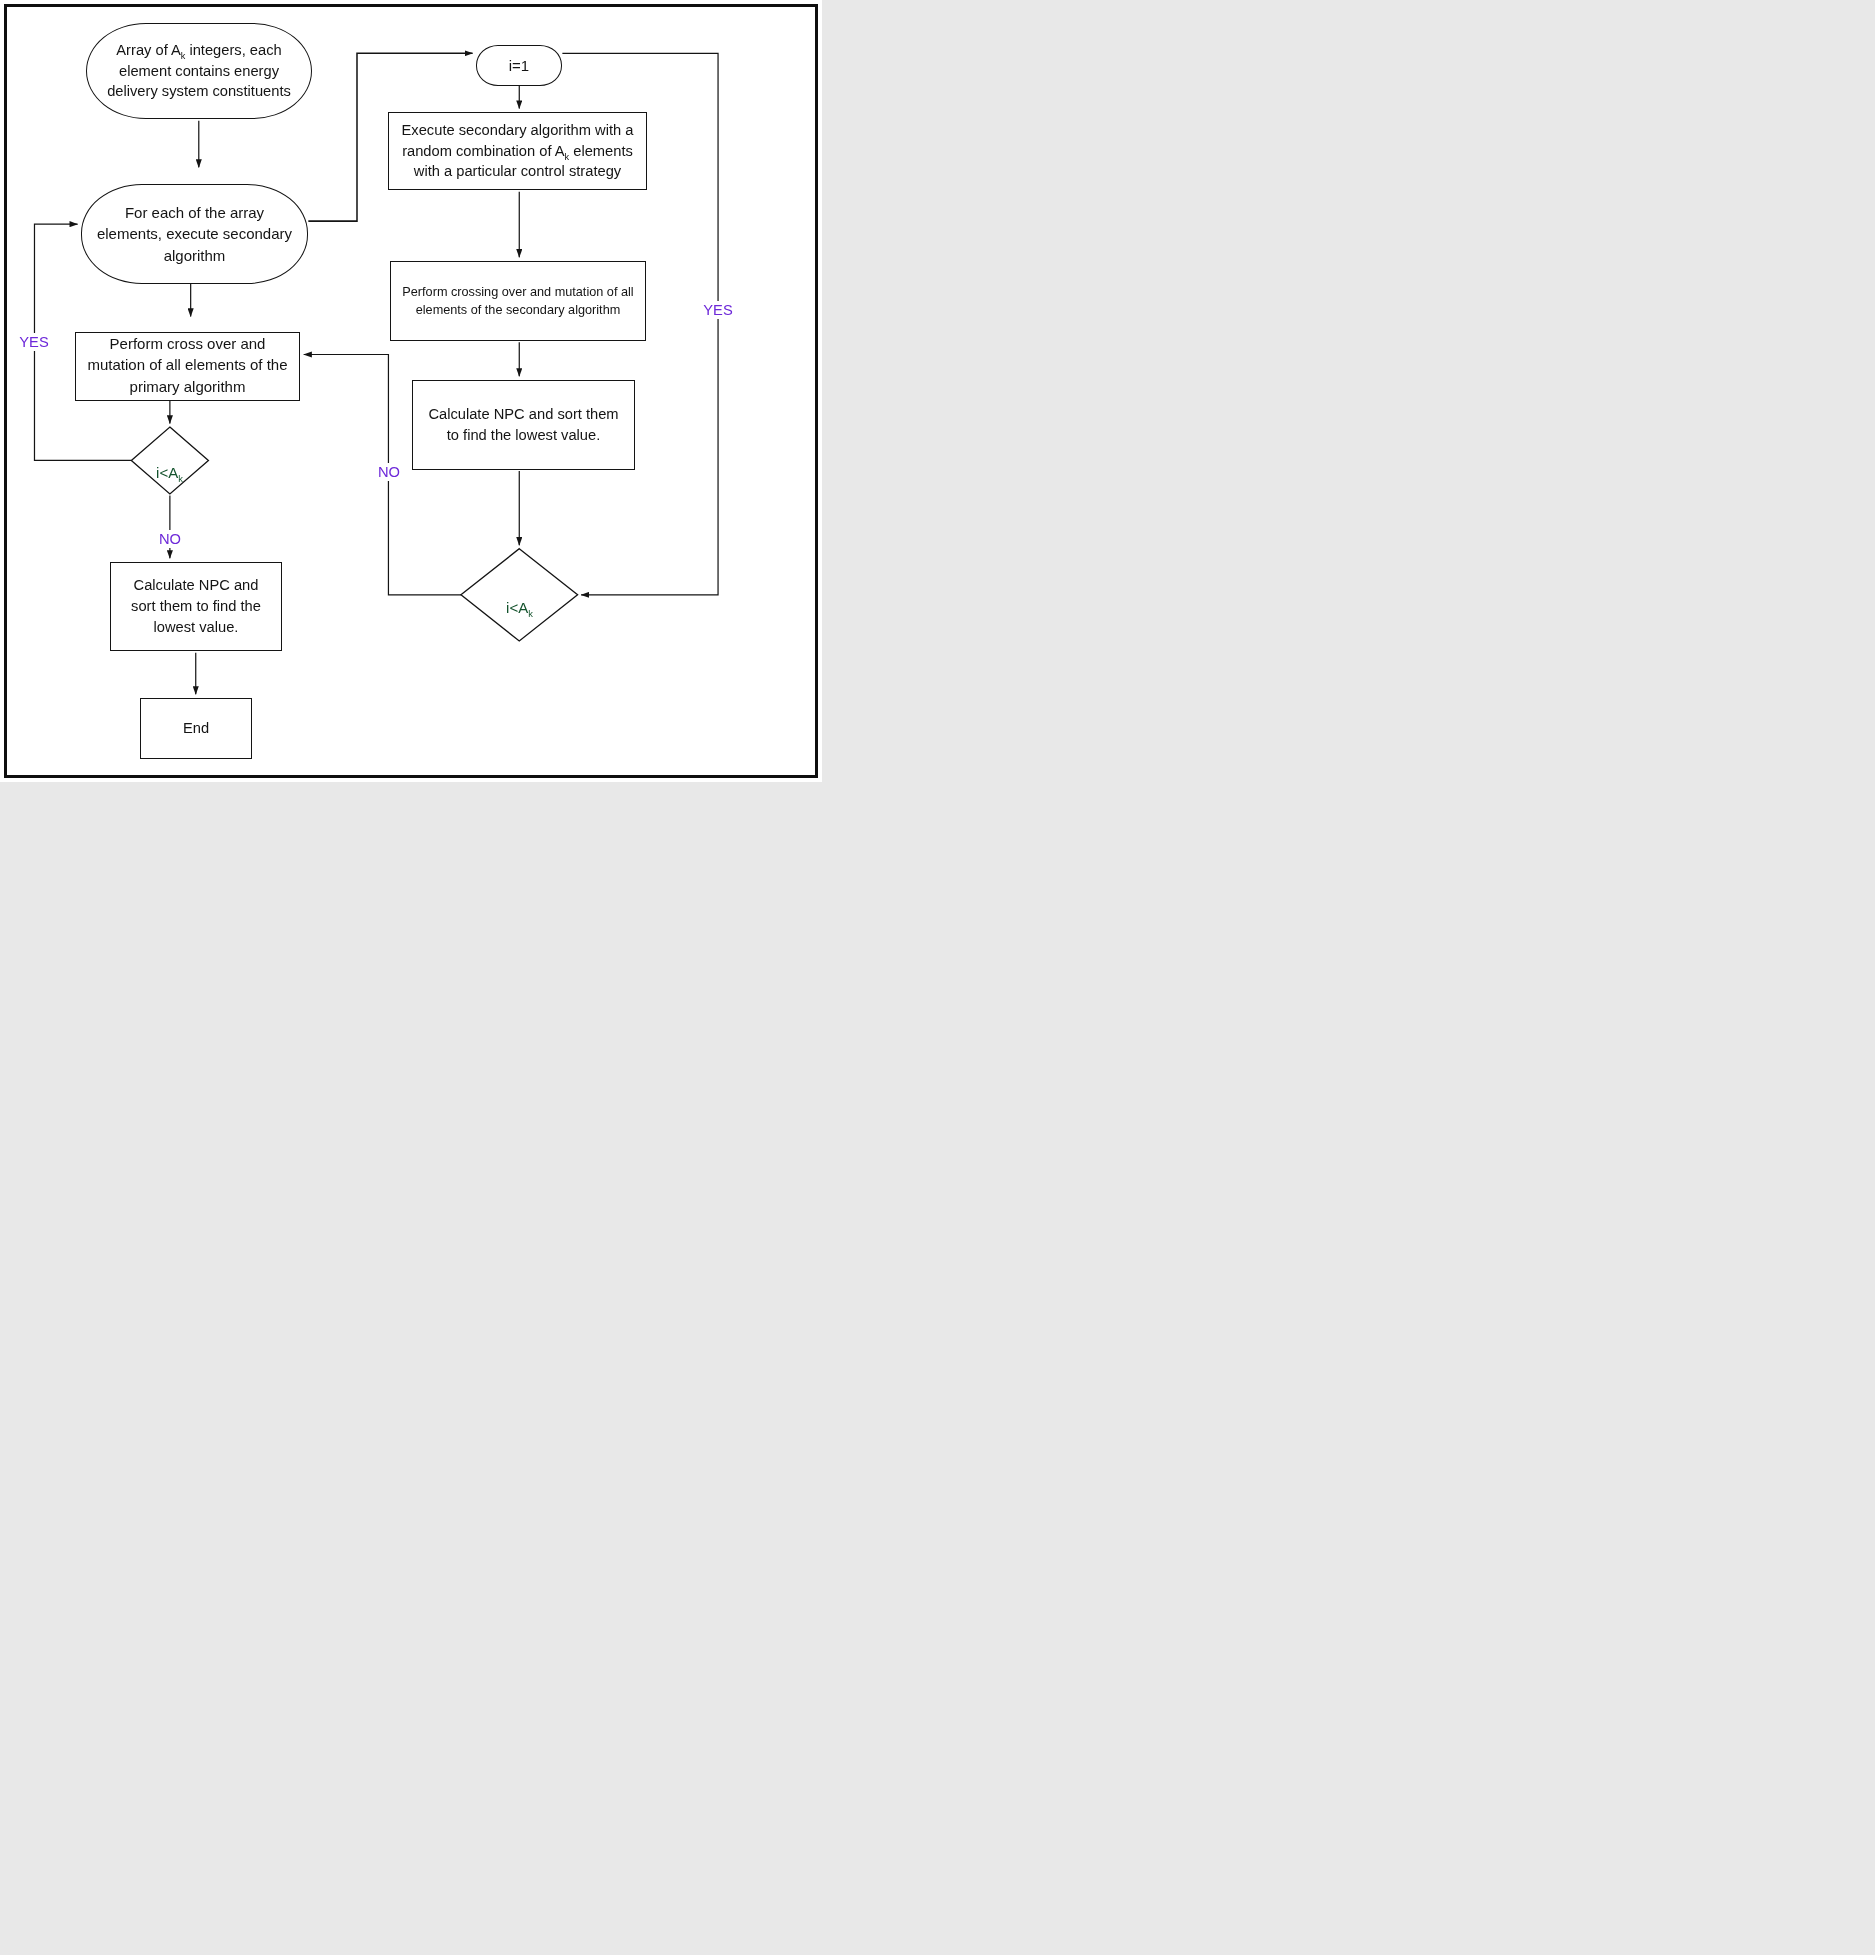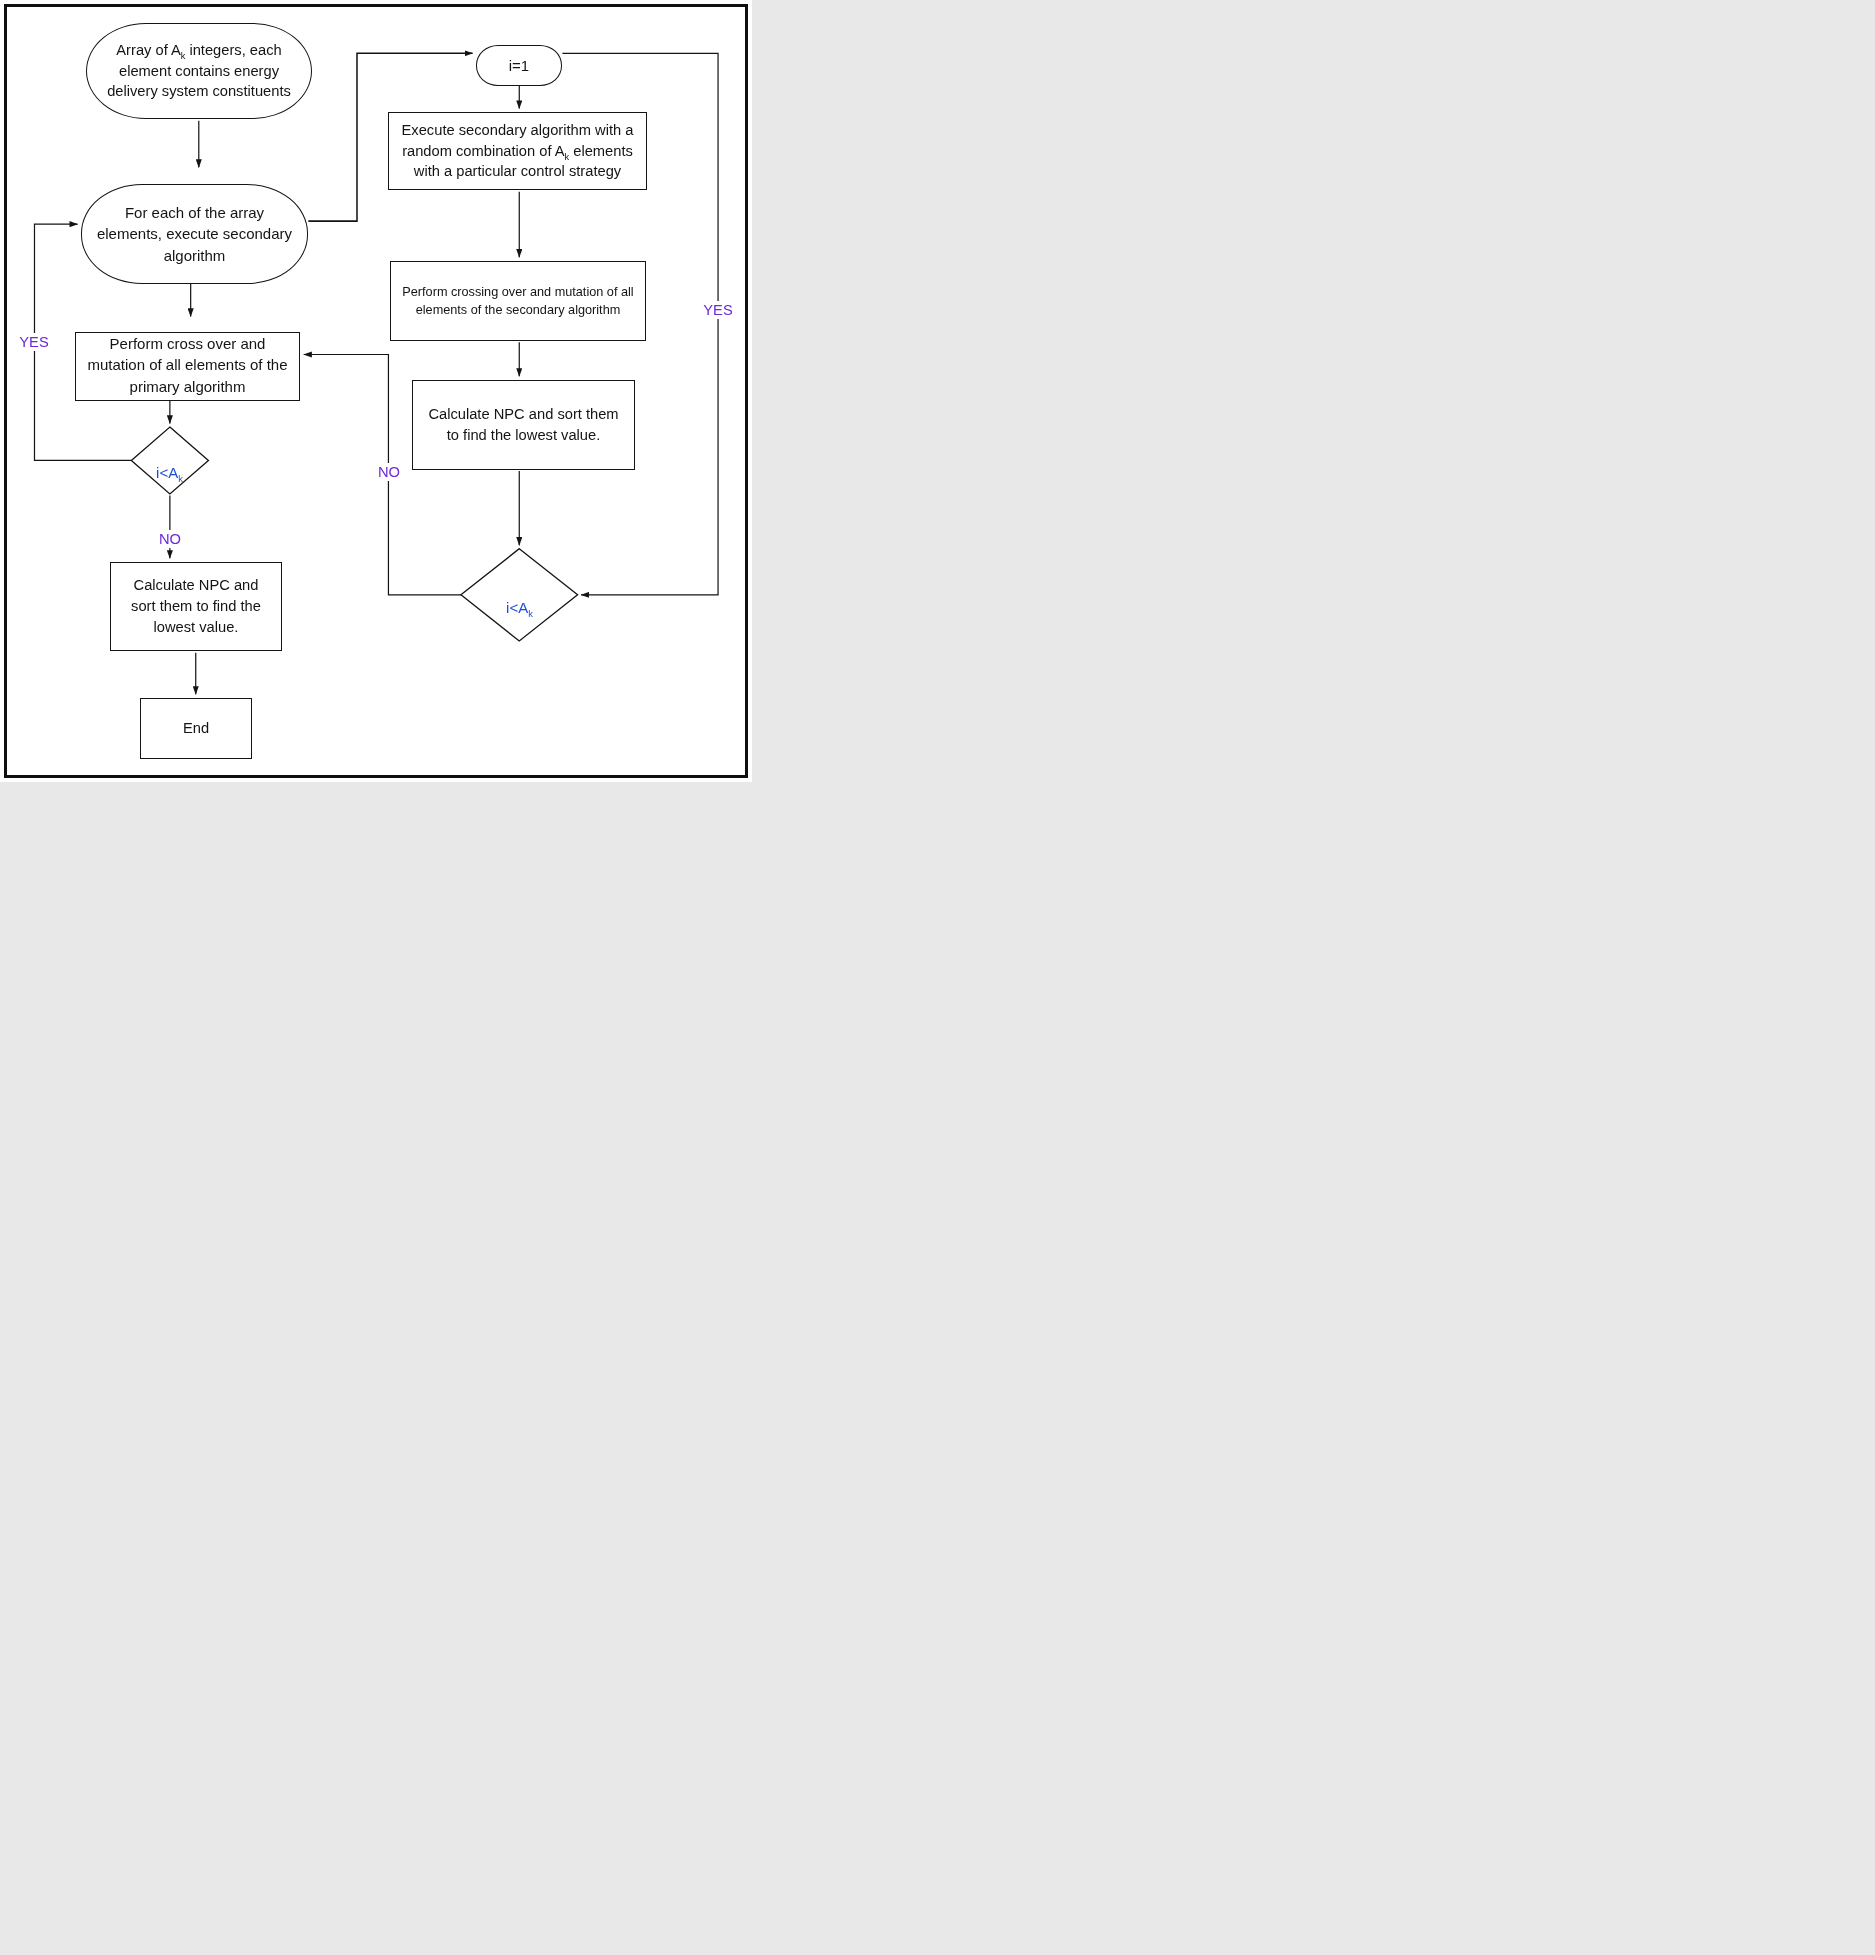--- a/index.html
+++ b/index.html
@@ -1,25 +1,25 @@
 <!DOCTYPE html>
 <html style="font-size:8px"><head>
 <meta charset="utf-8">
 <style>
   html,body{margin:0;padding:0;background:#e8e8e8;font-family:"Liberation Sans",sans-serif;}
-  .canvas{position:relative;width:752px;height:782px;background:#ffffff;overflow:hidden;}
+  .canvas{position:relative;width:822px;height:782px;background:#ffffff;overflow:hidden;}
   .frame{position:absolute;left:4px;top:4px;right:4px;bottom:4px;border:3.6px solid #0f0f0f;}
   svg.wires{position:absolute;left:0;top:0;width:750px;height:782px;z-index:1;}
   .node{position:absolute;box-sizing:border-box;background:#ffffff;border:1.5px solid #141414;
         display:flex;align-items:center;justify-content:center;text-align:center;
         color:#141414;z-index:2;padding:3px 9px;line-height:1.42;}
   .stadium-lg{border-radius:61px / 49px;}
   .stadium-sm{border-radius:22px / 20px;}
   .dtext{position:absolute;display:flex;align-items:center;justify-content:center;text-align:center;
-         color:#1d4ed8;z-index:3;background:transparent;}
+         color:#14532d;z-index:3;background:transparent;}
   .elabel{position:absolute;z-index:3;background:#ffffff;color:#6d28d9;padding:1px 3px;
           transform:translate(-50%,-50%);font-size:14.7px;}
   sub{font-size:0.62em;line-height:0;}
   .fs30{font-size:15px;margin-top:12px;} .fs29{font-size:14.7px;} .fs25{font-size:12.7px;}
 </style>
 </head>
 <body>
 
 <div class="canvas">
 

